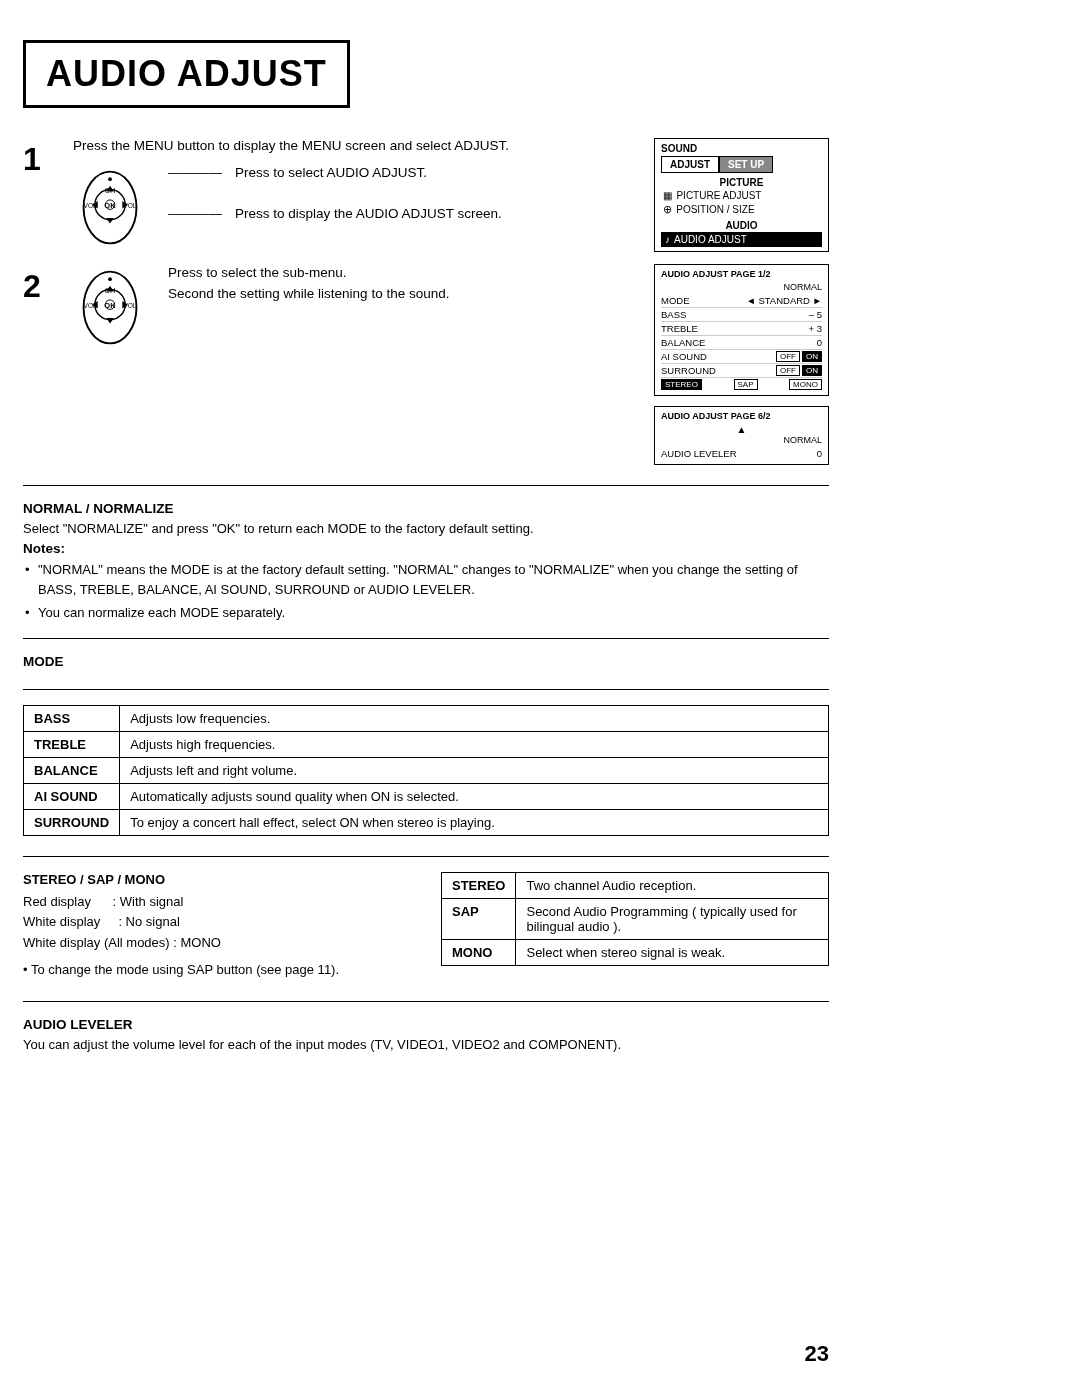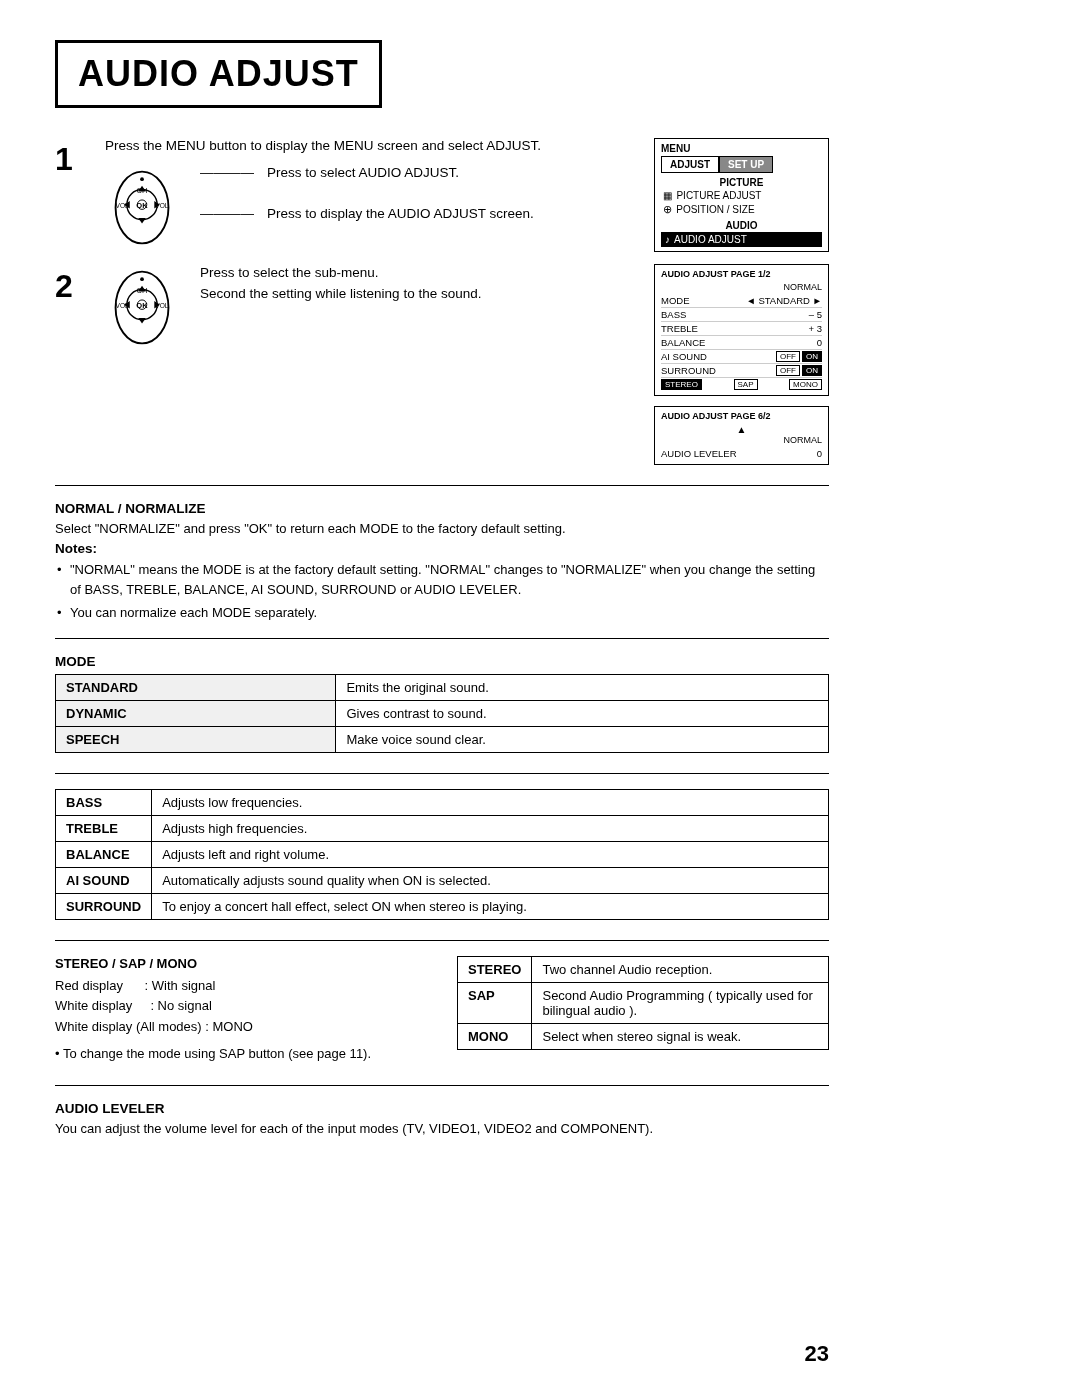--- a/index.html
+++ b/index.html
@@ -9,21 +9,21 @@
       background: #fff;
       font-family: Arial, Helvetica, sans-serif;
       font-size: 14px;
       color: #000;
       position: relative;
     }
 
     .page-container {
       width: 884px;
       min-height: 1397px;
-      padding: 40px 55px 60px 55px;
+      padding: 40px 55px 60px 23px;
       position: relative;
     }
 
     
     .page-title {
       font-size: 36px;
       font-weight: bold;
       border: 3px solid #000;
       padding: 10px 20px;
       display: inline-block;
@@ -518,21 +518,21 @@
               <p style="margin-bottom:6px;">Second the setting while listening to the sound.</p>
             </div>
           </div>
         </div>
       </div>
     </div>
 
     <div class="menu-screenshot">
 
       <div class="menu-box" style="margin-bottom:12px;">
-        <div class="menu-header">MENU</div>
+        <div class="menu-header">SOUND</div>
         <div class="menu-tabs">
           <div class="menu-tab active" style="background:#fff; border:1px solid #000; padding:2px 8px; font-size:10px; font-weight:bold;">
             <span>ADJUST</span>
           </div>
           <div class="menu-tab inactive" style="background:#888; color:#fff; border:1px solid #000; padding:2px 8px; font-size:10px; font-weight:bold;">
             <span>SET UP</span>
           </div>
         </div>
         <div class="menu-section-label" style="font-size:10px; font-weight:bold; text-align:center;">PICTURE</div>
         <div class="menu-item-row" style="font-size:10px; gap:4px; padding:1px 2px;">
@@ -615,37 +615,20 @@
       <li>You can normalize each MODE separately.</li>
     </ul>
   </div>
 
   
   <hr class="divider">
 
   
   <div class="mode-section">
     <div class="mode-title">MODE</div>
-    <table class="mode-table">
-      <tbody>
-
-      <tr>
-            <th>STANDARD</th>
-            <td>Emits the original sound.</td>
-          </tr>
-          <tr>
-            <th>DYNAMIC</th>
-            <td>Gives contrast to sound.</td>
-          </tr>
-          <tr>
-            <th>SPEECH</th>
-            <td>Make voice sound clear.</td>
-          </tr>
-        </tbody>
-    </table>
   </div>
 
   
   <hr class="divider">
 
   
   <div class="bass-section">
     <div class="bass-right">
       <table class="bass-table">
         <tbody>

